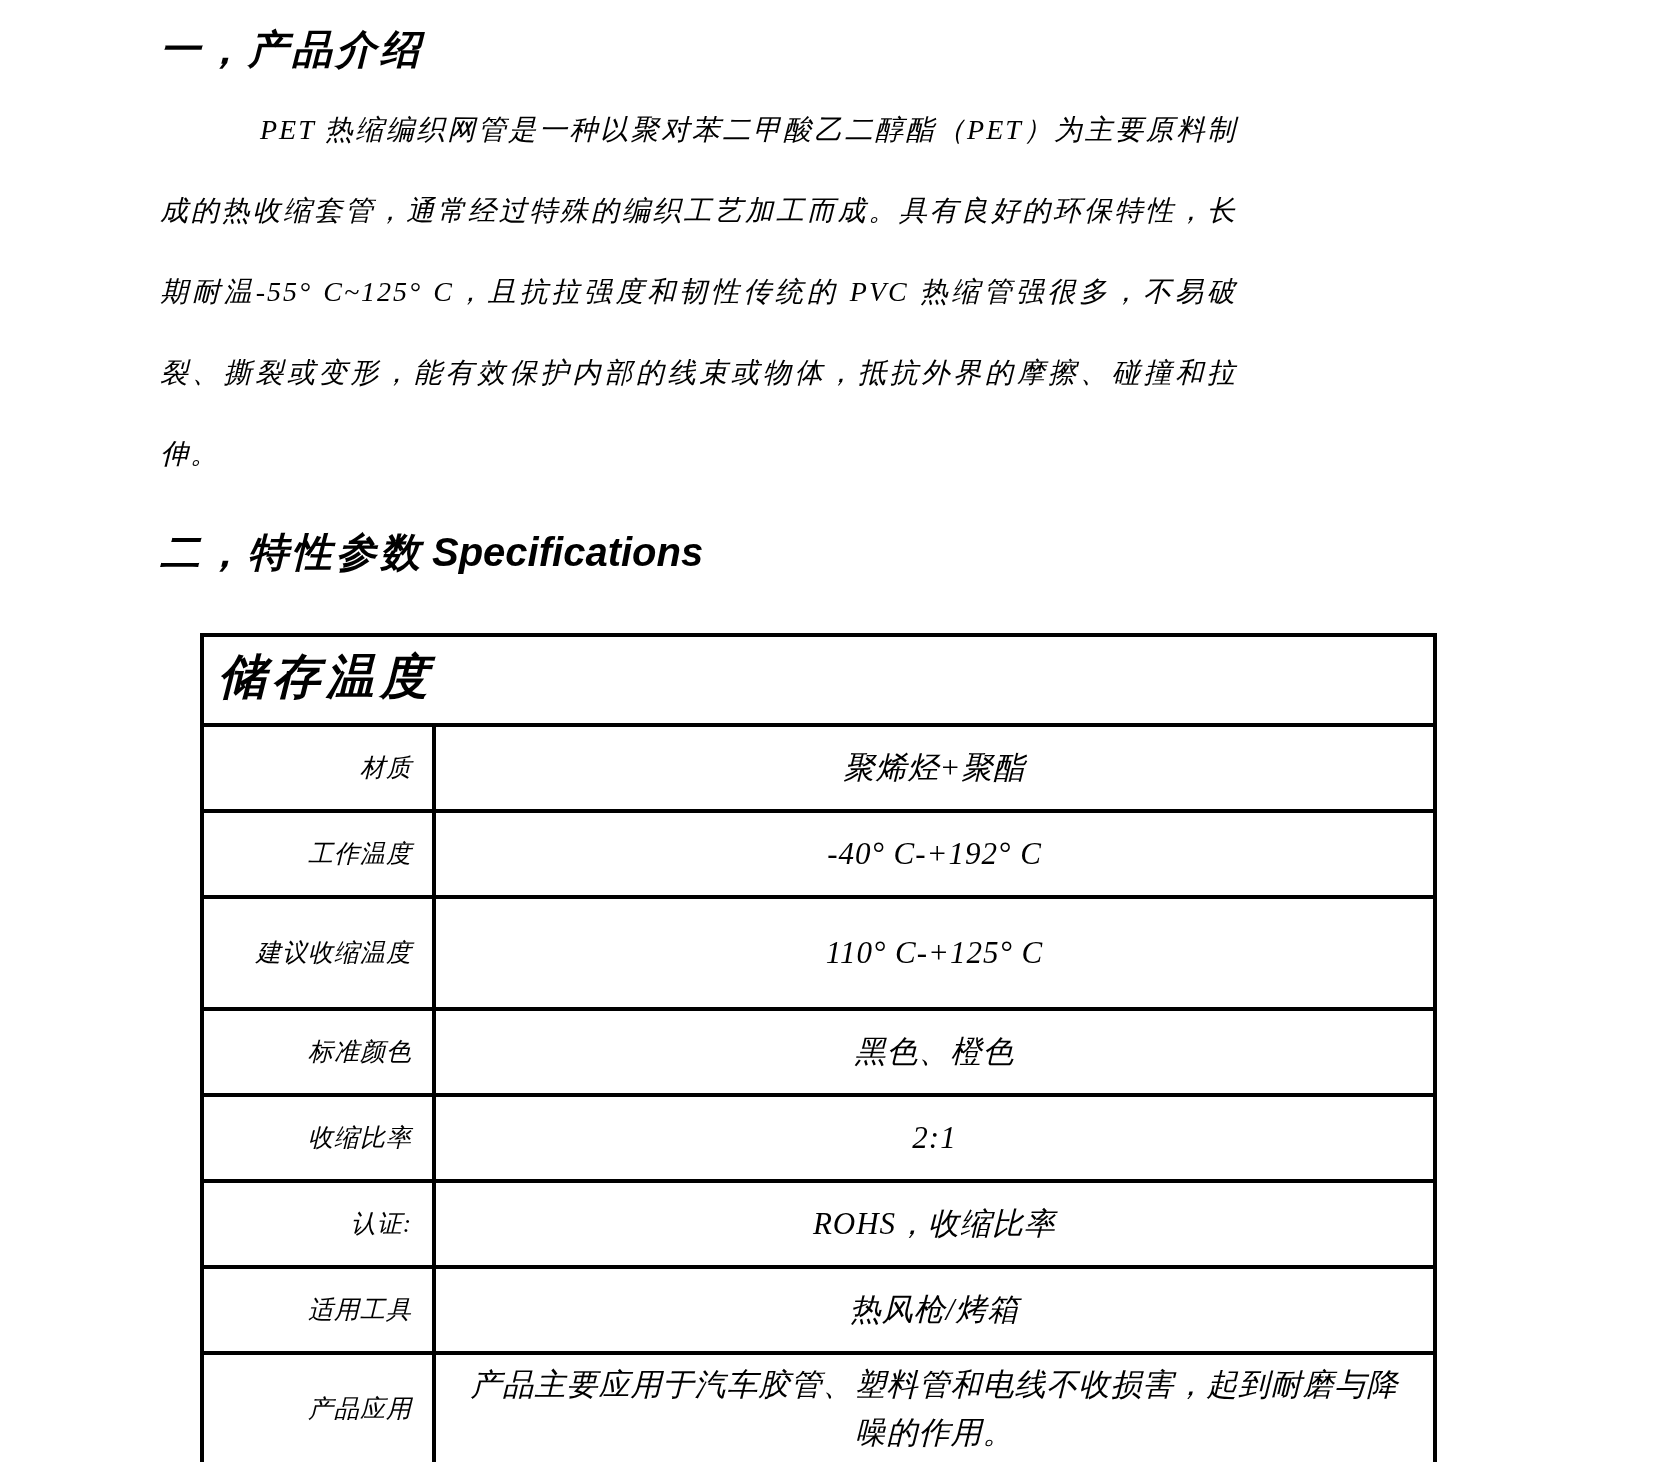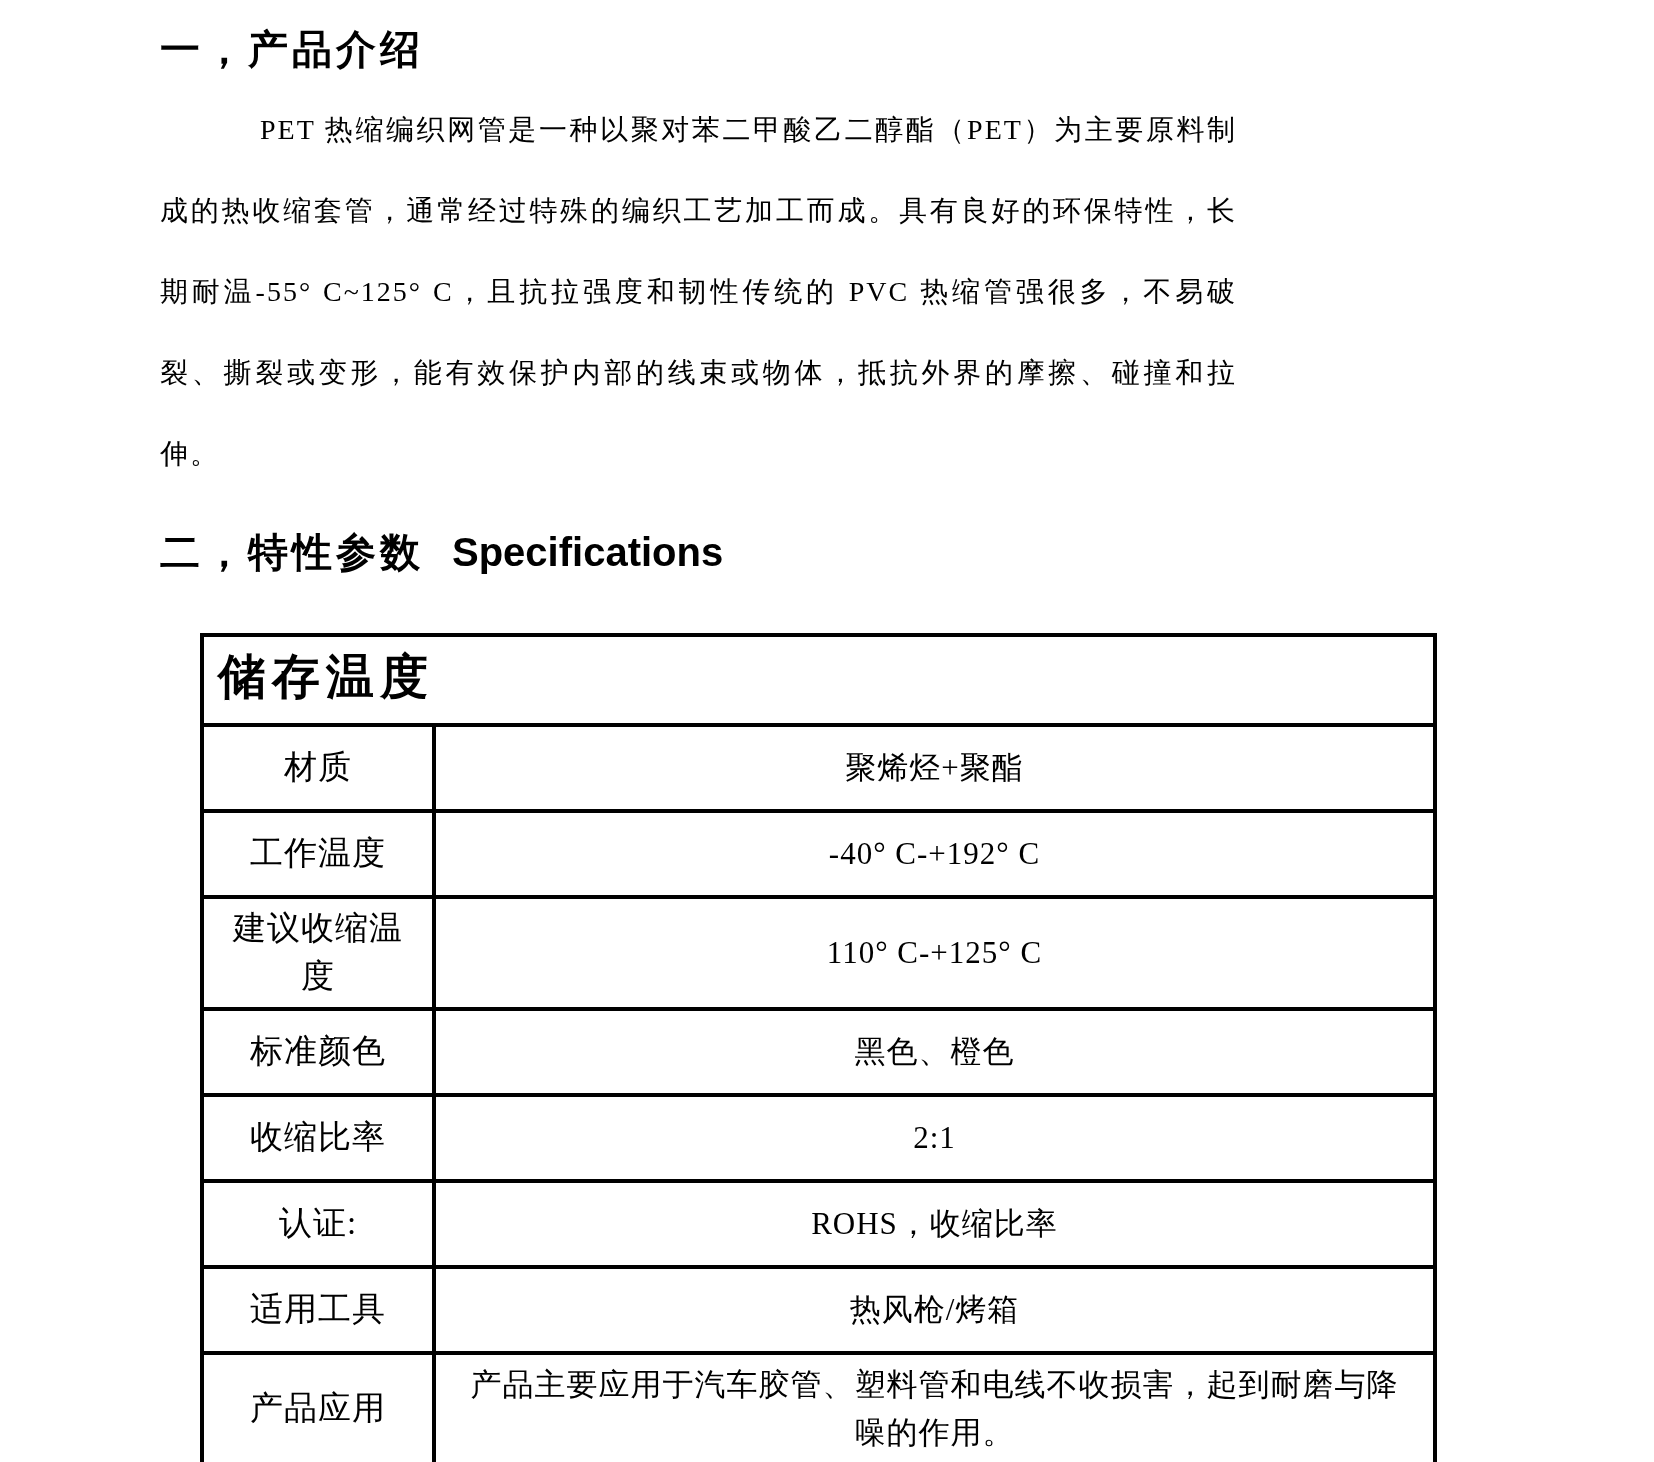--- a/index.html
+++ b/index.html
@@ -12,20 +12,21 @@
     width: 1654px;
     height: 1462px;
     overflow: hidden;
     font-family: "Liberation Serif", "DejaVu Serif", serif;
   }
   .page {
     box-sizing: border-box;
     width: 1395px;
     height: 1462px;
     padding: 16px 158px 13px 160px;
+    font-style: italic;
   }
   .h1 {
     font-size: 40px;
     font-weight: bold;
     letter-spacing: 4px;
     margin: 10px 0 0 0;
     line-height: 1.2;
   }
   .para {
     font-size: 28px;
@@ -39,21 +40,21 @@
   .h2 {
     font-size: 40px;
     font-weight: bold;
     letter-spacing: 4px;
     margin: 34px 0 0 0;
     line-height: 1.2;
   }
   .h2 .en {
     font-family: "Liberation Sans", "DejaVu Sans", sans-serif;
     letter-spacing: 0px;
-    margin-left: 28px;
+    margin-left: 8px;
   }
   table.spec {
     border-collapse: collapse;
     table-layout: fixed;
     width: 1237px;
     margin: 56px 0 0 40px;
     background: #ffffff;
   }
   table.spec td {
     border: 4px solid #000000;
@@ -62,22 +63,22 @@
   table.spec col.c1 { width: 232px; }
   tr.thead td {
     font-size: 48px;
     font-weight: bold;
     text-align: left;
     padding: 4px 10px 10px 14px;
     height: 72px;
     letter-spacing: 6px;
   }
   td.label {
-    text-align: center;
-    font-size: 33px;
+    text-align: right;
+    font-size: 25px;
     padding: 6px 20px;
     line-height: 1.45;
     letter-spacing: 1px;
   }
   td.value {
     text-align: center;
     font-size: 31px;
     padding: 6px 26px;
     line-height: 1.55;
     letter-spacing: 1px;

